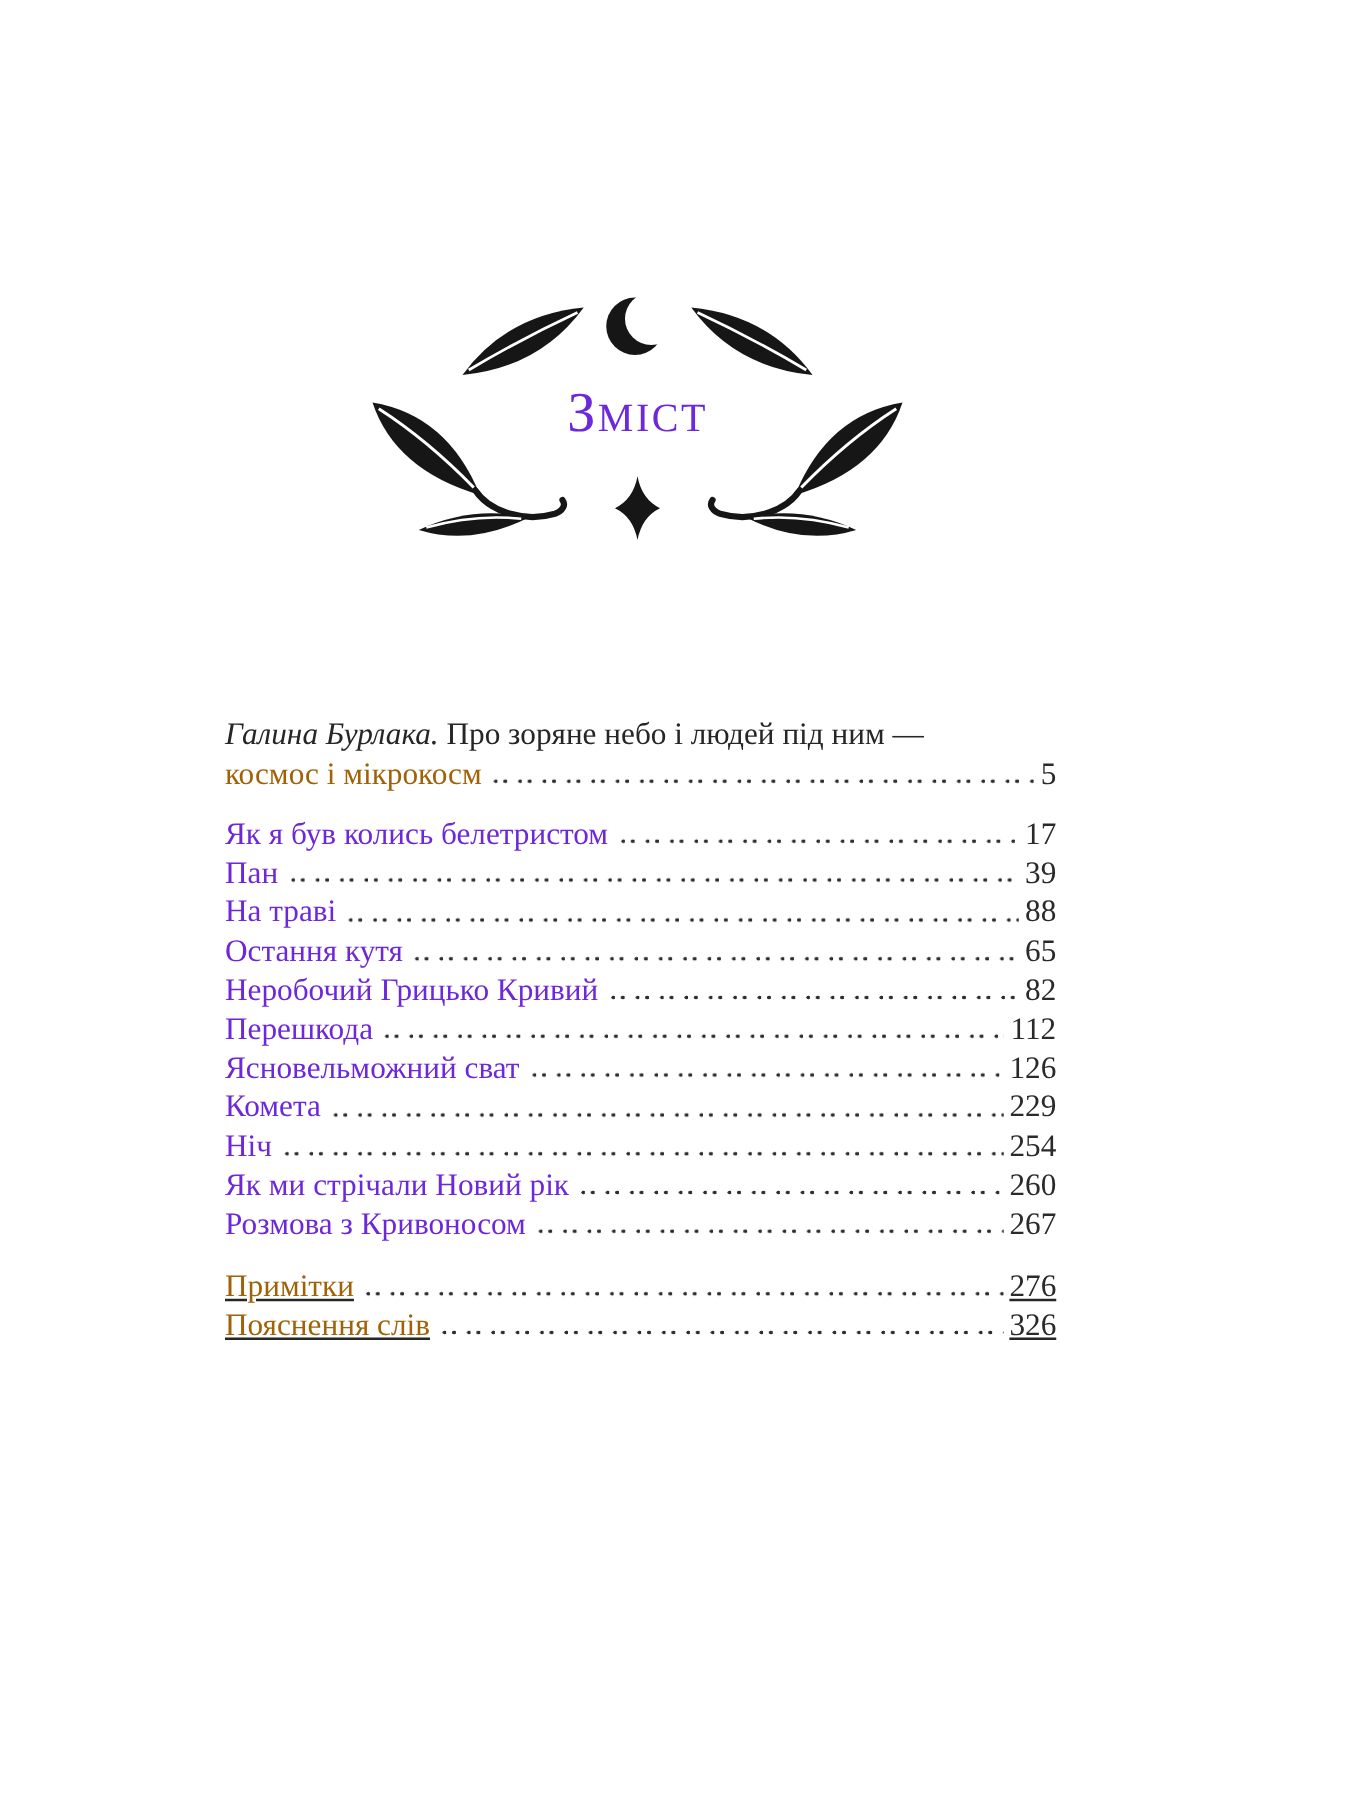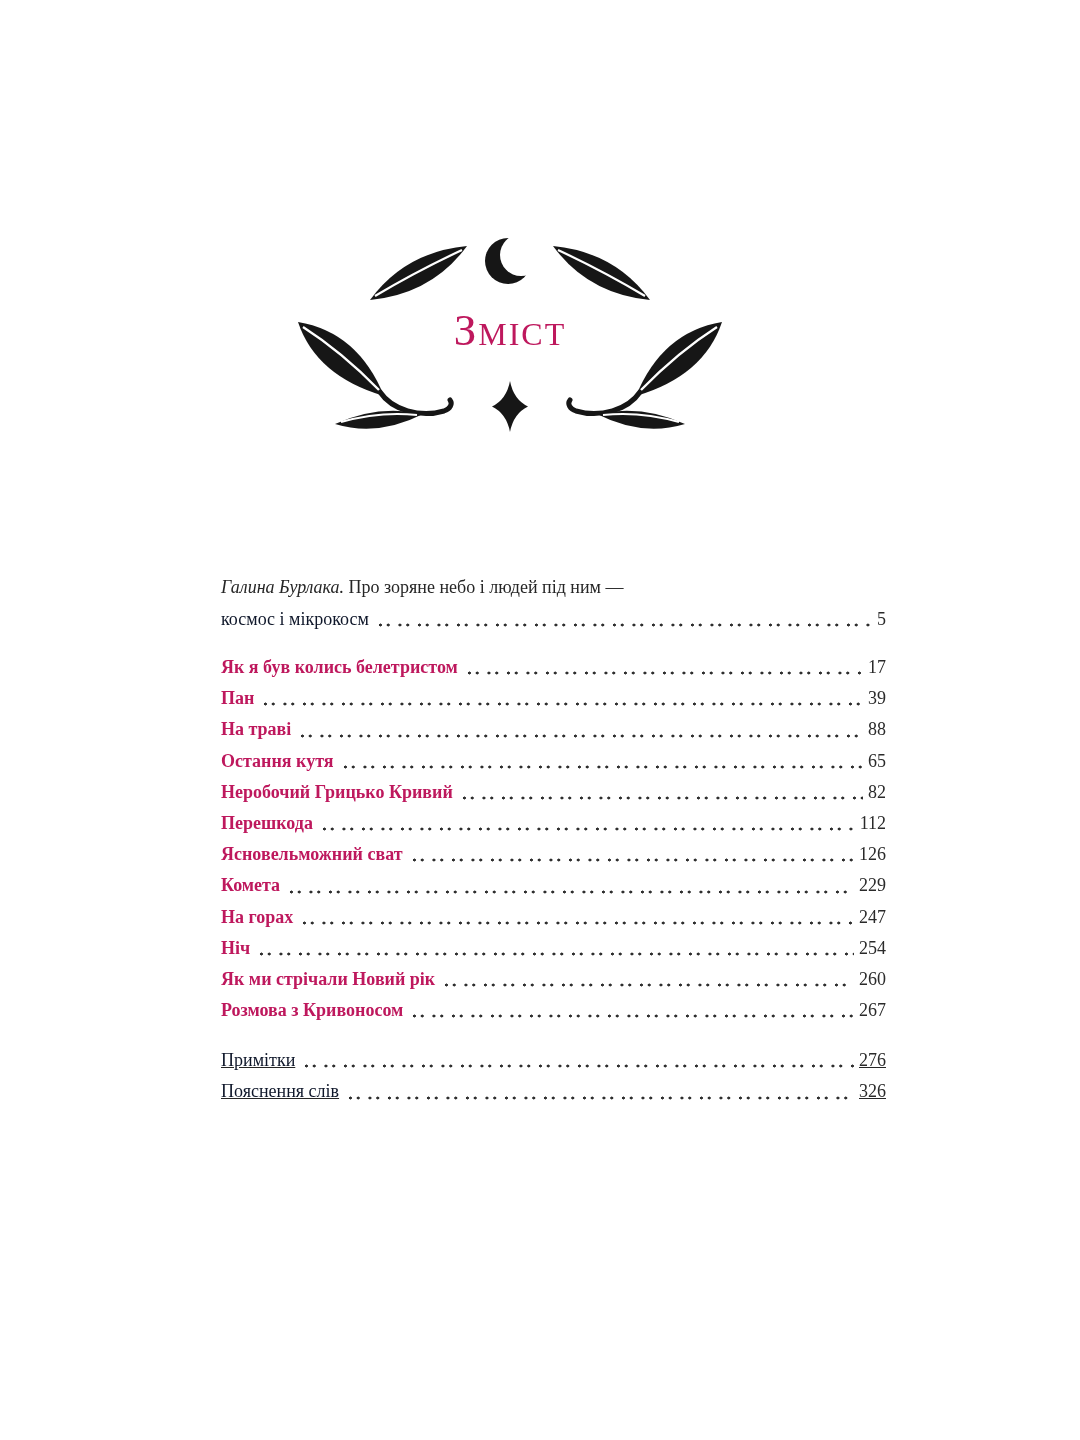--- a/index.html
+++ b/index.html
@@ -27,40 +27,39 @@
     position: absolute;
     left: 0; top: 74px;
     width: 100%;
     margin: 0;
     text-align: center;
     font-size: 45px;
     font-weight: 400;
     font-variant: small-caps;
     letter-spacing: 2px;
     line-height: 1;
-    color: #be185d;
+    color: #6d28d9;
   }
 
   
   .toc {
     position: absolute;
     left: 180px; top: 572px;
     width: 665px;
-    font-size: 18px;
+    font-size: 25px;
     line-height: 31.2px;
-    margin-left: 41px;
   }
   .toc-row {
     display: flex;
     align-items: baseline;
     height: 31.2px;
     white-space: nowrap;
   }
-  .entry-title { color: #0f172a; }
-  .chapters .entry-title { font-weight: 700; color: #be185d; }
+  .entry-title { color: #a16207; }
+  .chapters .entry-title { font-weight: 400; color: #6d28d9; }
   .entry-page {
     font-weight: 400;
     color: #2a2a2a;
     flex: none;
   }
   .leader {
     flex: 1 1 auto;
     min-width: 18px;
     height: 4px;
     align-self: flex-end;
@@ -170,25 +169,20 @@
     <span class="entry-title">Ясновельможний сват</span>
     <span class="leader"></span>
     <span class="entry-page">126</span>
   </div>
         <div class="toc-row">
     <span class="entry-title">Комета</span>
     <span class="leader"></span>
     <span class="entry-page">229</span>
   </div>
         <div class="toc-row">
-    <span class="entry-title">На горах</span>
-    <span class="leader"></span>
-    <span class="entry-page">247</span>
-  </div>
-        <div class="toc-row">
     <span class="entry-title">Ніч</span>
     <span class="leader"></span>
     <span class="entry-page">254</span>
   </div>
         <div class="toc-row">
     <span class="entry-title">Як ми стрічали Новий рік</span>
     <span class="leader"></span>
     <span class="entry-page">260</span>
   </div>
         <div class="toc-row">

